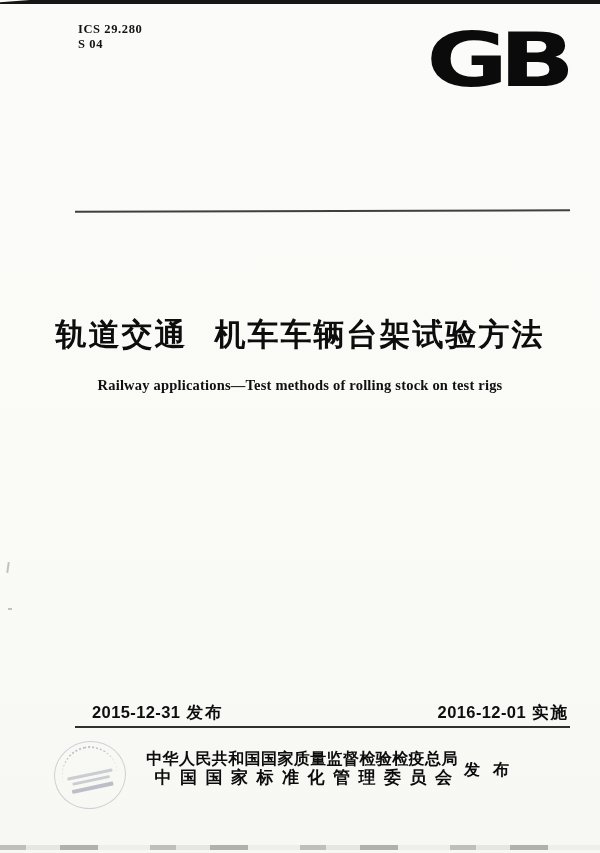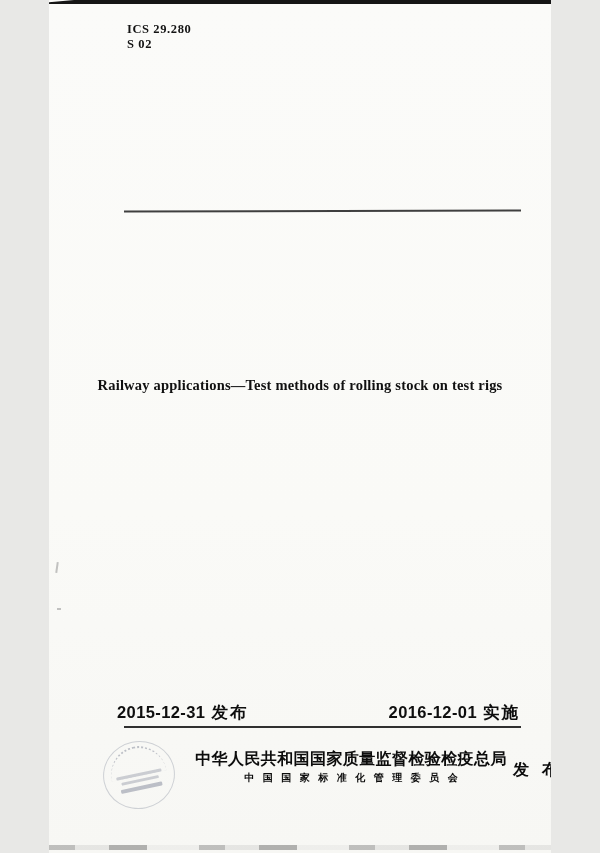--- a/index.html
+++ b/index.html
@@ -1,19 +1,19 @@
 <!DOCTYPE html>
 <html><head>
 <meta charset="utf-8">
 <style>
   * { margin: 0; padding: 0; box-sizing: border-box; }
   html, body { background: #e8e8e6; }
   .page {
     position: relative;
-    width: 502px;
+    width: 600px;
     height: 853px;
     margin: 0 auto;
     background: linear-gradient(180deg, #fbfbf9 0%, #fafaf7 60%, #f7f7f4 100%);
     overflow: hidden;
     font-family: "Liberation Serif", serif;
     color: #1b1b1b;
     text-decoration: underline;
   }
   
   .scan-top {
@@ -114,57 +114,63 @@
   .stamp .s2 { top: 38px; width: 38px; height: 2.5px; }
   .stamp .s3 { top: 45px; width: 42px; height: 3.5px; background: rgba(80,88,115,.65); }
 
   
   .date {
     position: absolute; top: 702px;
     font-family: "Liberation Sans", sans-serif;
     font-weight: bold; font-size: 16.5px; letter-spacing: .4px;
     color: #0e0e0e; white-space: nowrap;
   }
-  .date.issue { left: 68px; }
+  .date.issue { left: 92px; }
   .date.impl  { right: 31px; }
   .date .cn { margin-left: 6px; letter-spacing: 2px; }
 
   
   .publisher {
     position: absolute; left: 146px; top: 749px; width: 312px;
     text-align: center;
     font-family: "Liberation Serif", serif;
     font-weight: bold; color: #0c0c0c;
   }
   .publisher .l1 { font-size: 16px; line-height: 19px; letter-spacing: .4px; white-space: nowrap; }
-  .publisher .l2 { font-size: 10px; line-height: 19px; letter-spacing: 8.5px; text-indent: 8.5px; white-space: nowrap; }
+  .publisher .l2 { font-size: 17px; line-height: 19px; letter-spacing: 8.5px; text-indent: 8.5px; white-space: nowrap; text-align: right; }
   .publish-label {
     position: absolute; left: 464px; top: 760px;
     font-family: "Liberation Serif", serif;
     font-weight: bold; font-size: 16px; letter-spacing: 13px;
     color: #0c0c0c; white-space: nowrap;
   }
 </style>
 </head>
 <body>
 
 <div class="page">
 
   <div class="scan-top"></div>
 
   <div class="ics-block">
     <div>ICS 29.280</div>
-    <div>S 02</div>
-  </div>
-
+    <div>S 04</div>
+  </div>
+
+  <div class="gb-logo">
+    <span>GB</span>
+  </div>
 
 
 
   <div class="rule top"></div>
 
+  <div class="title-cn">
+    <span>轨道交通</span><span class="gap"></span><span>机车车辆台架试验方法</span>
+  </div>
 
   <div class="title-en">Railway applications—Test methods of rolling stock on test rigs</div>
 
   <div class="edge-mark m1"></div>
   <div class="edge-mark m2"></div>
 
   <div class="stamp">
     <div class="ring"></div>
     <div class="arc"></div>
     <div class="smudge s1"></div>

